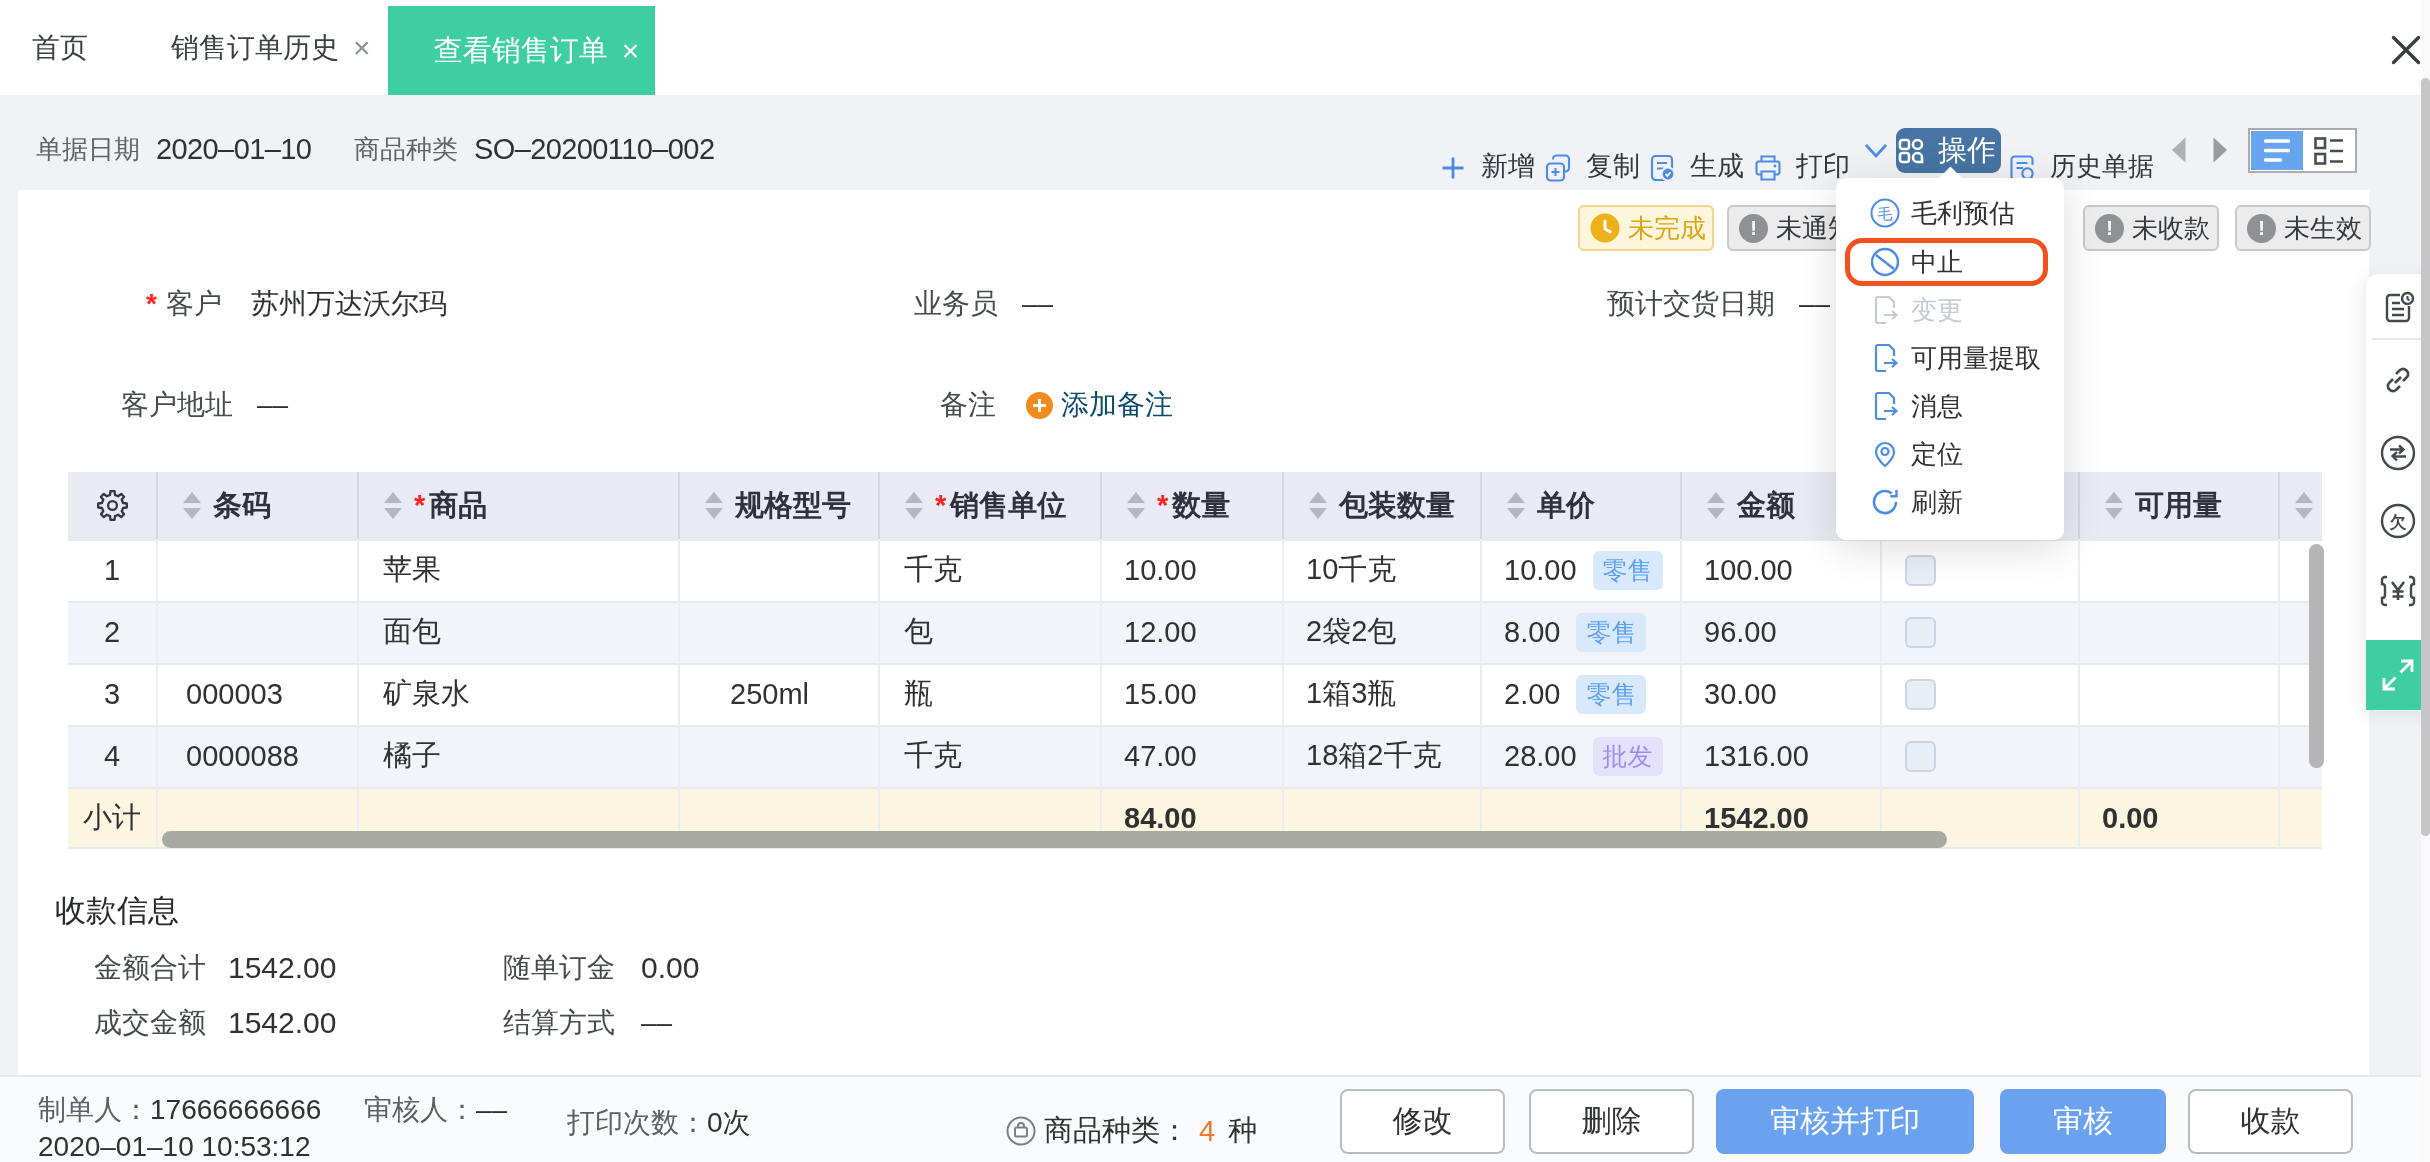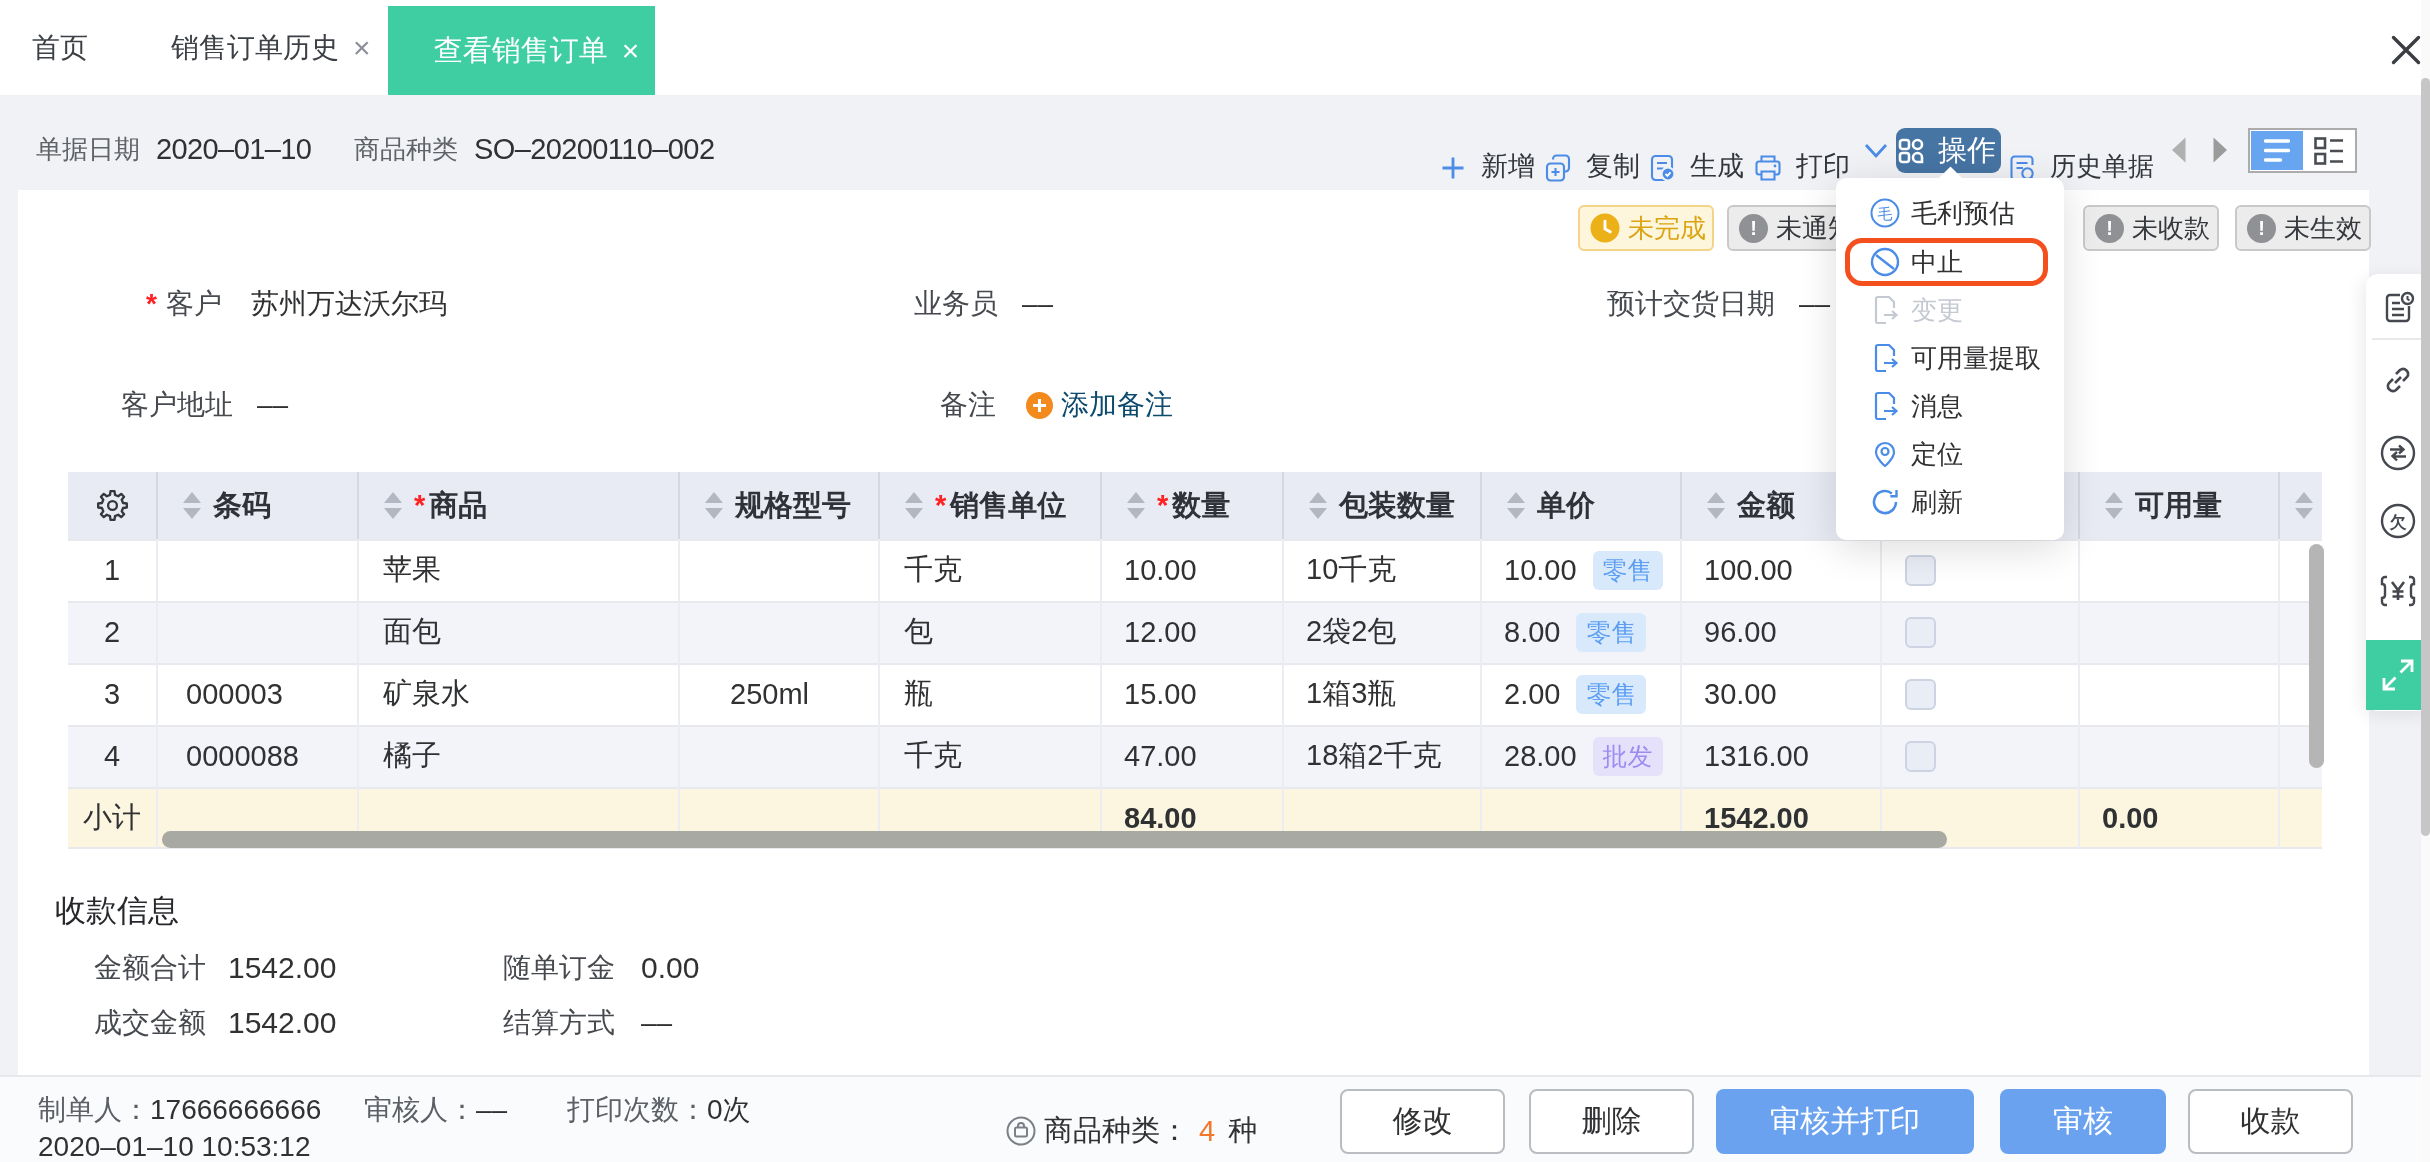--- a/index.html
+++ b/index.html
@@ -334,21 +334,21 @@
   </div>
 <div class="frm fl" style="left:503px;top:1005px;height:36px">
     <span>结算方式</span>
     <b style="margin-left:26px">––</b>
   </div>
 
 <div id="botbar">
   <div class="abs fl" style="left:38px;top:15px;height:36px;color:#5c6066">制单人：<span style="color:#303133">17666666666</span></div>
   <div class="abs fl" style="left:38px;top:52px;height:36px;color:#303133">2020–01–10 10:53:12</div>
   <div class="abs fl" style="left:364px;top:15px;height:36px;color:#5c6066">审核人：<span style="color:#303133">––</span></div>
-  <div class="abs fl" style="left:567px;top:15px;height:36px;color:#5c6066">打印次数：<span style="color:#303133">0次</span></div>
+  <div class="abs fl" style="left:567px;top:28px;height:36px;color:#5c6066">打印次数：<span style="color:#303133">0次</span></div>
   <div class="abs fl" style="left:1006px;top:36px;height:36px;color:#303133;font-size:29px">
     <svg width="30" height="30" viewBox="0 0 30 30" fill="none" stroke="#7b7f86" stroke-width="2">
         <circle cx="15" cy="15" r="13.5"></circle>
         <rect x="9" y="11.5" width="12" height="9" rx="1.5"></rect>
         <path d="M12 11.5V10a3 3 0 0 1 6 0v1.5"></path>
       </svg>
     <span style="margin-left:8px">商品种类：</span><span style="color:#f1782a;margin:0 13px 0 10px">4</span>种
   </div>
 </div>
 <div class="bbtn w" style="left:1340px;width:165px">修改</div>

